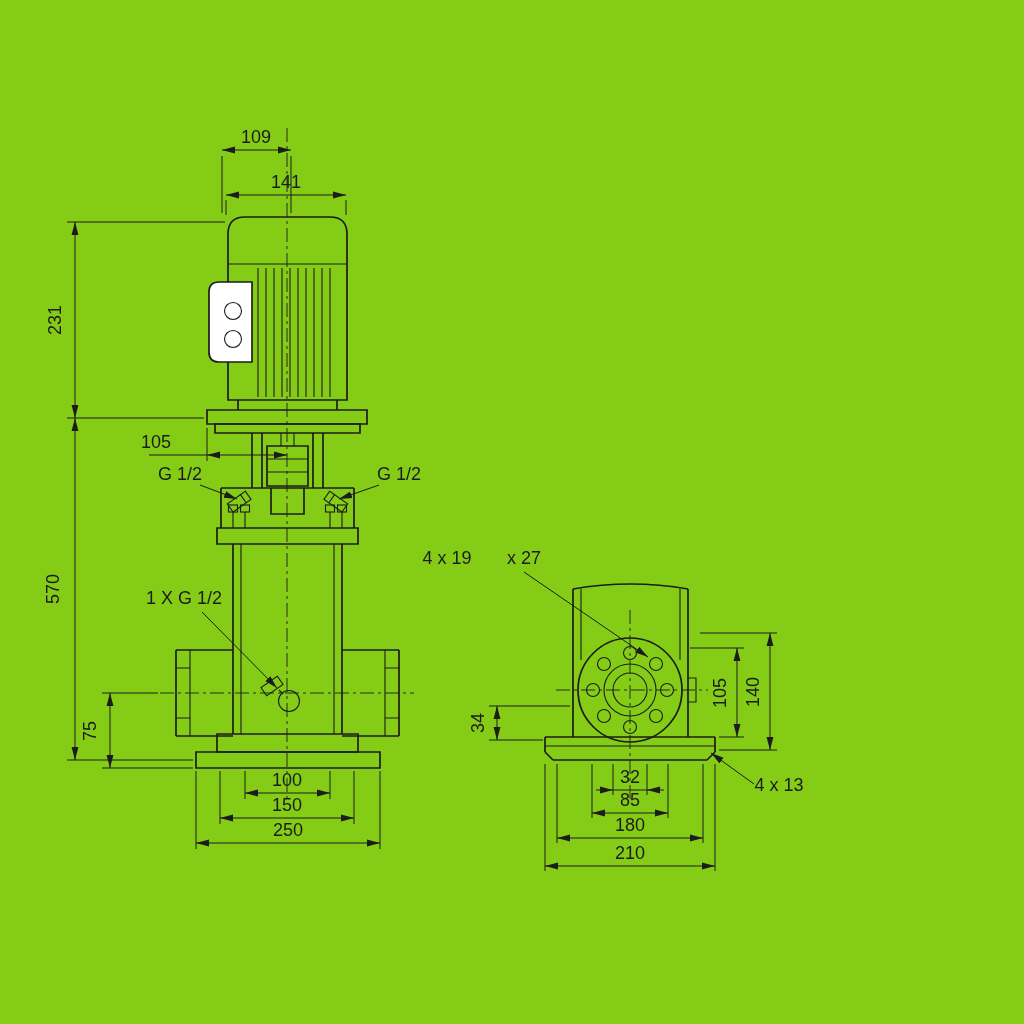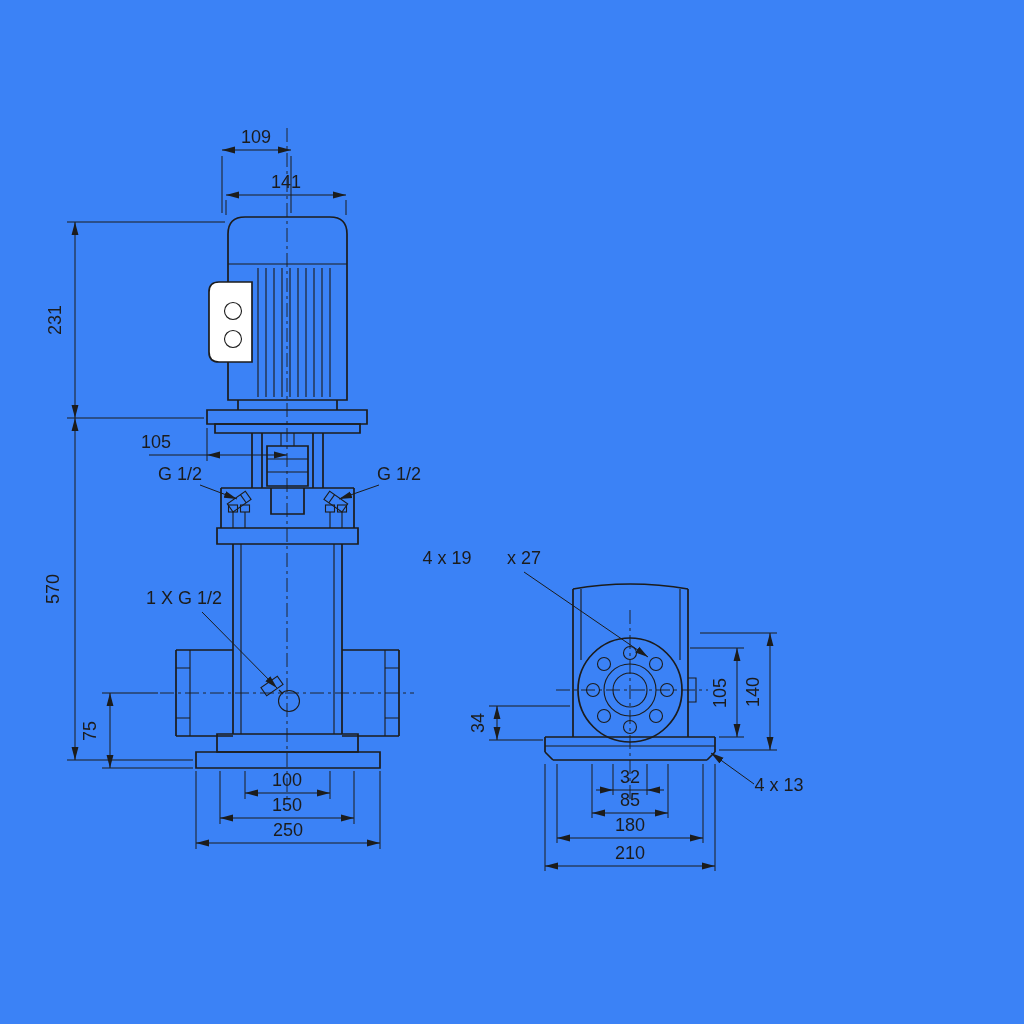--- a/index.html
+++ b/index.html
@@ -1,16 +1,16 @@
 <!DOCTYPE html>
 <html><head>
 <meta charset="utf-8">
 <style>
   html,body{margin:0;padding:0;background:#ffffff;}
-  .sheet{position:relative;width:1024px;height:1024px;background:#3b82f6;overflow:hidden;}
+  .sheet{position:relative;width:1024px;height:1024px;background:#84cc16;overflow:hidden;}
   svg{display:block;}
   .ol{fill:none;stroke:#1c1c1c;stroke-width:1.7;}
   .tn{fill:none;stroke:#1c1c1c;stroke-width:1.1;}
   .dm{fill:none;stroke:#1c1c1c;stroke-width:1;}
   .cl{fill:none;stroke:#1c1c1c;stroke-width:0.9;stroke-dasharray:14 4 3 4;}
   .wh{fill:#ffffff;stroke:#1c1c1c;stroke-width:1.7;}
   .t{font-family:"Liberation Sans","DejaVu Sans",sans-serif;font-size:18px;fill:#1c1c1c;}
 </style>
 </head>
 <body>

